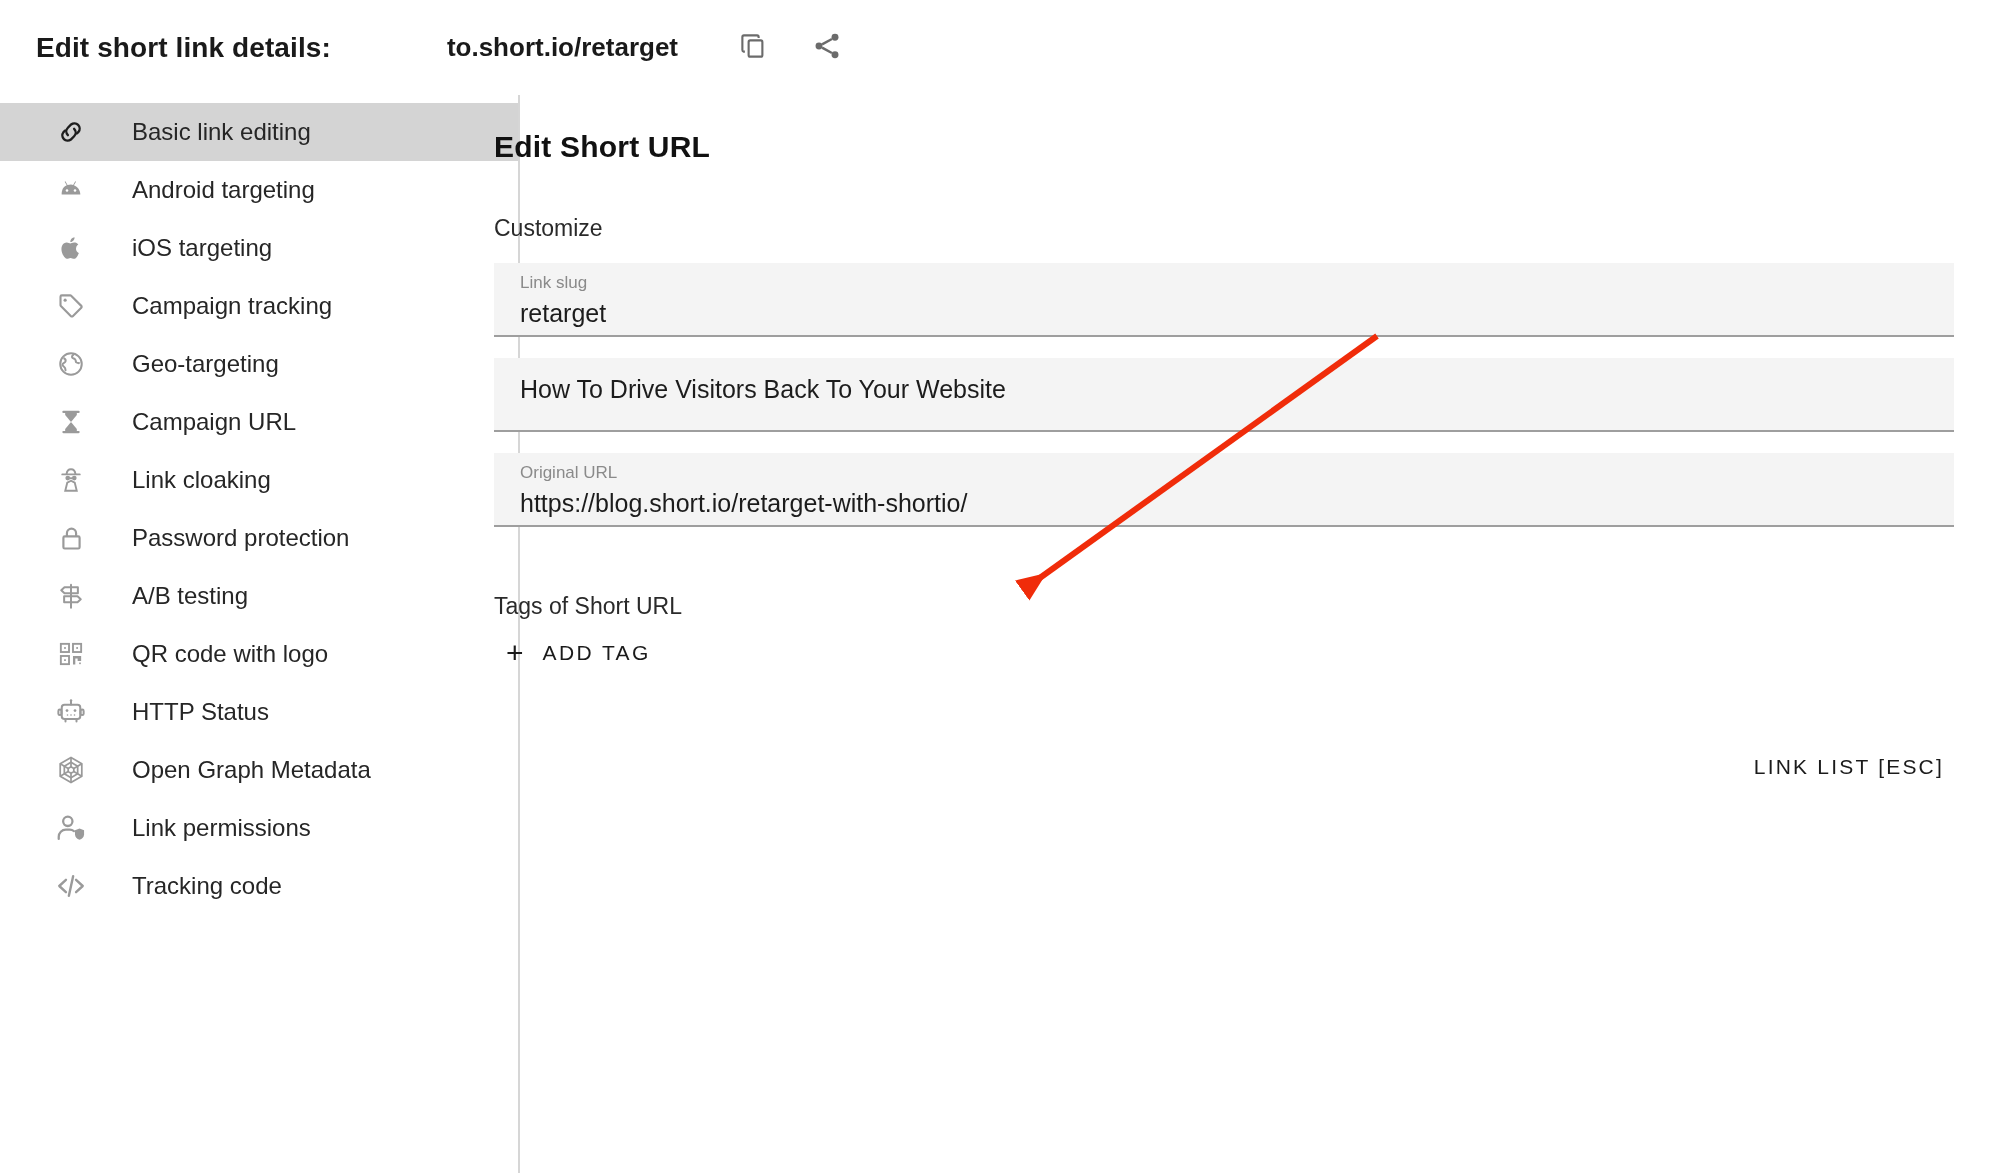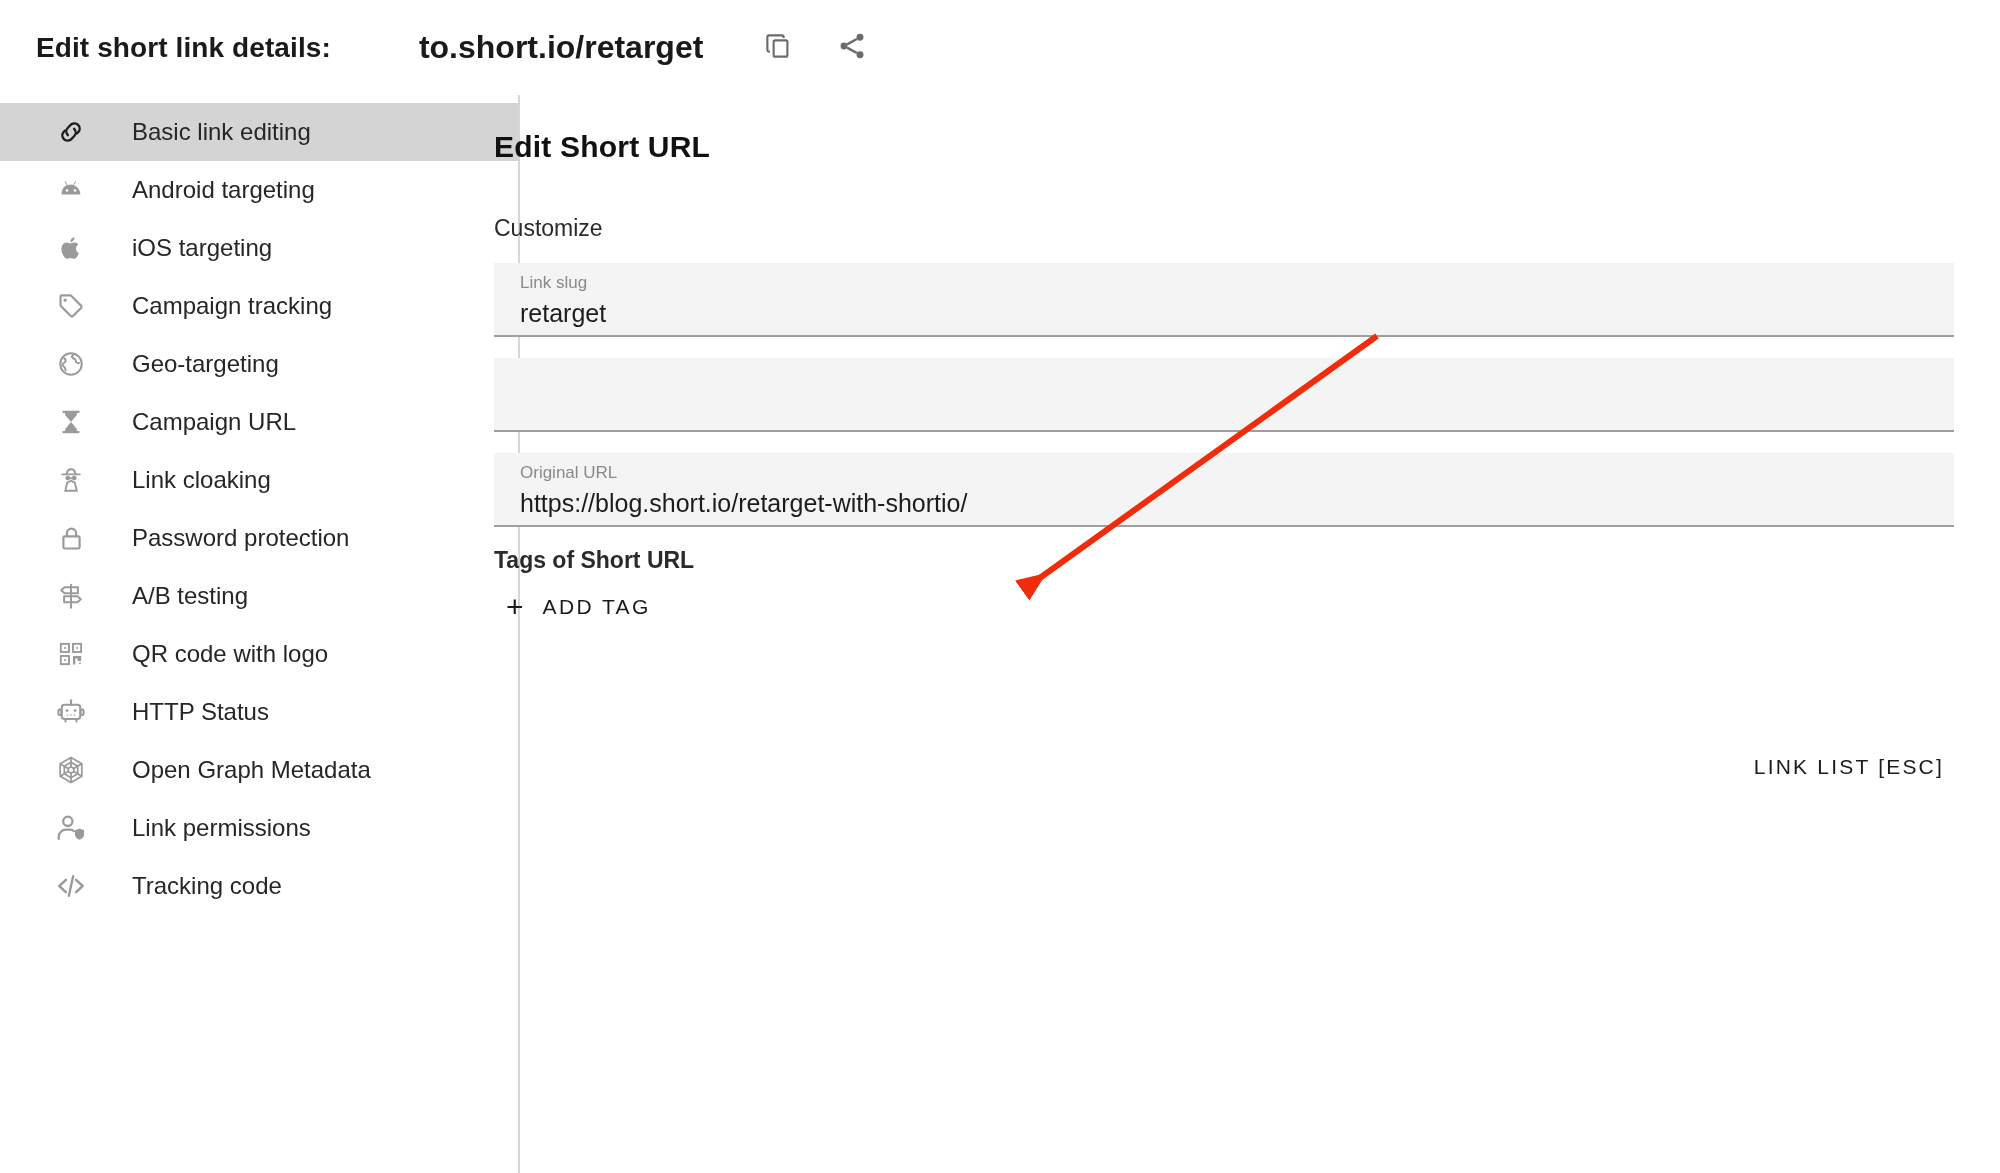--- a/index.html
+++ b/index.html
@@ -22,22 +22,22 @@
     align-items: center;
   }
   .header-title {
     margin-left: 36px;
     font-size: 28px;
     font-weight: bold;
     color: #1a1a1a;
     letter-spacing: 0.1px;
   }
   .header-url {
-    margin-left: 88px;
-    font-size: 32px;
+    margin-left: 116px;
+    font-size: 26px;
     font-weight: bold;
     color: #1a1a1a;
   }
   .header-actions {
     margin-left: 58px;
     display: flex;
     align-items: center;
     gap: 40px;
   }
   .icon-btn {
@@ -118,24 +118,23 @@
     color: #8a8a8a;
     line-height: 1.1;
   }
   .field-value {
     margin-top: 6px;
     font-size: 25px;
     color: #1c1c1c;
   }
 
   .tags-label {
-    margin-top: 20px;
+    margin-top: 66px;
     font-size: 23px;
     color: #2a2a2a;
-    font-weight: bold;
   }
   .add-tag {
     margin-top: 18px;
     margin-left: 12px;
     display: inline-flex;
     align-items: center;
     cursor: pointer;
   }
   .add-tag-plus {
     font-size: 30px;
@@ -381,20 +380,21 @@
     <div class="main-title">Edit Short URL</div>
 
     <div class="section-label">Customize</div>
 
     <div class="field">
       <div class="field-label">Link slug</div>
       <div class="field-value">retarget</div>
     </div>
 
     <div class="field">
+      <div class="field-value">How To Drive Visitors Back To Your Website</div>
     </div>
 
     <div class="field">
       <div class="field-label">Original URL</div>
       <div class="field-value">https://blog.short.io/retarget-with-shortio/</div>
     </div>
 
     <div class="tags-label">Tags of Short URL</div>
 
     <div class="add-tag">

